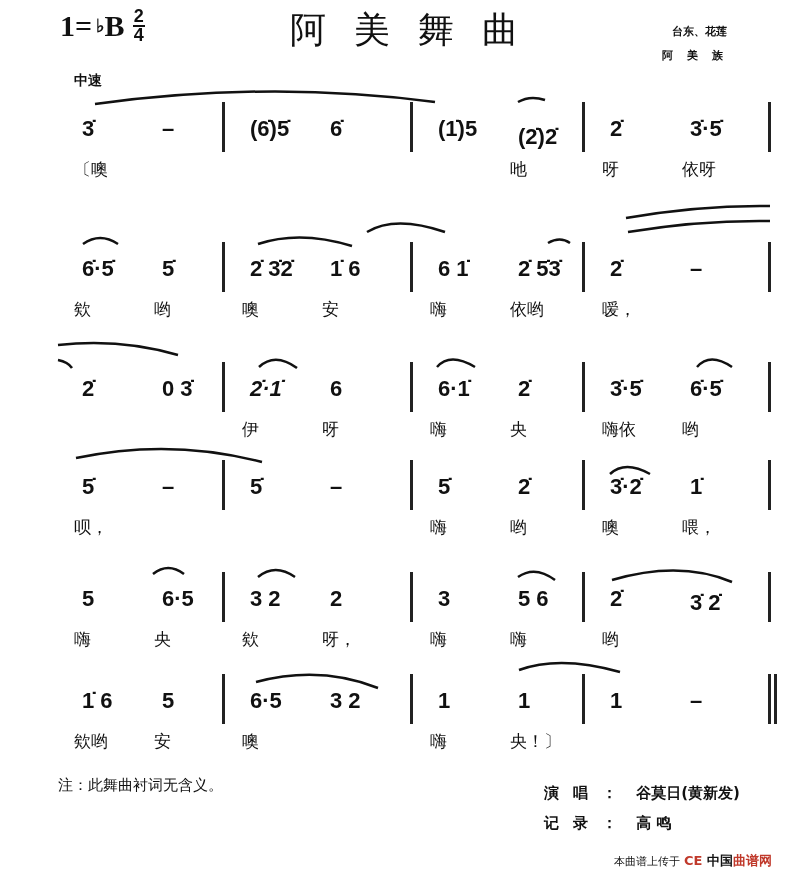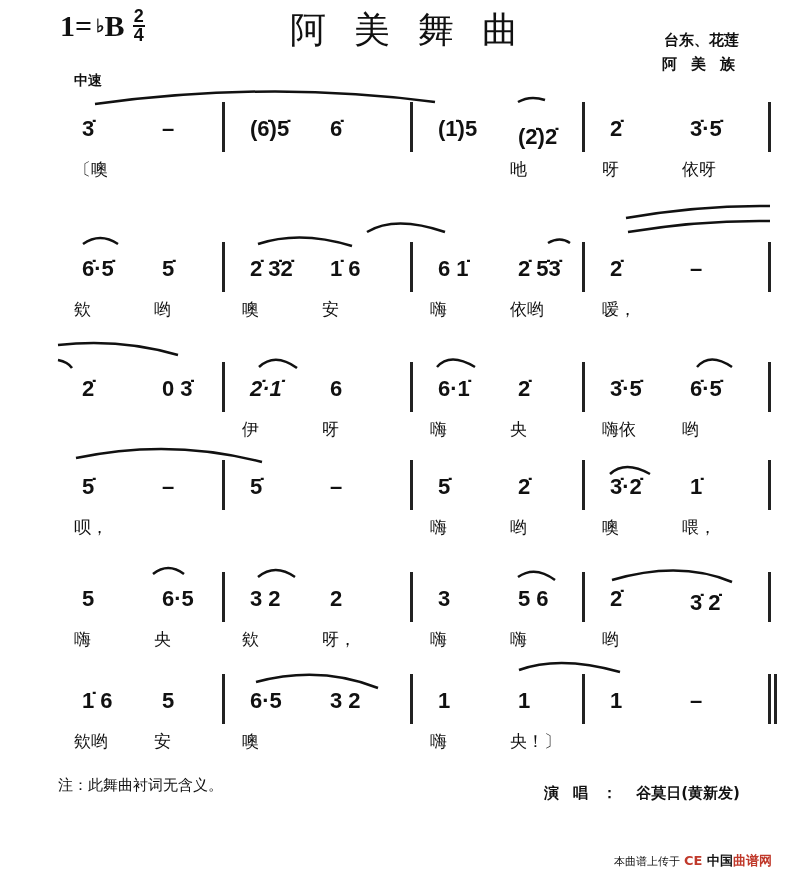--- a/index.html
+++ b/index.html
@@ -13,21 +13,21 @@
     font-weight: bold; font-size: 30px; display: flex; align-items: center;
   }
   .key .flat { font-size: 18px; vertical-align: super; margin-left: 4px; }
   .key .frac { display: inline-flex; flex-direction: column; align-items: center;
     font-family: "Liberation Sans", sans-serif; font-size: 18px; line-height: 17px; margin-left: 8px; }
   .key .frac span.top { border-bottom: 2px solid #111; padding: 0 1px; }
   .title {
     left: 290px; top: 6px; font-family: "DejaVu Serif", serif; font-size: 36px;
     letter-spacing: 28px;
   }
-  .origin { left: 662px; top: 28px; font-size: 15px; line-height: 24px; font-weight: bold; text-align: right; }
+  .origin { left: 662px; top: 20px; font-size: 11px; line-height: 24px; font-weight: bold; text-align: right; }
   .origin div:last-child { letter-spacing: 14px; margin-right: -10px; }
   .tempo { left: 74px; top: 72px; font-size: 14px; font-weight: bold; }
 
   .row { position: absolute; left: 0; width: 806px; }
   .bar { position: absolute; width: 3px; background: #222; }
   .note {
     position: absolute; font-family: "Liberation Sans", sans-serif; font-weight: bold;
     font-size: 22px; line-height: 22px; text-align: center;
   }
   .lyric { position: absolute; font-size: 17px; font-family: "DejaVu Sans", sans-serif; }
@@ -205,20 +205,24 @@
       <div class="note" style="left: 690px; top: 0px;">–</div>
     </div>
   </div>
 
 <div class="abs note-text">注：此舞曲衬词无含义。</div>
 <div class="abs credits">
   <div>
     <span class="lab">演唱：</span>
     <span>谷莫日(黄新发)</span>
   </div>
+  <div>
+    <span class="lab">记录：</span>
+    <span>高 鸣</span>
+  </div>
 </div>
 <div class="abs footer">
   <span>本曲谱上传于</span>
   <span class="logo">
     <span>CE</span>
     <b>中国</b><span>曲谱网</span>
   </span>
 </div>
 
 </body></html>

